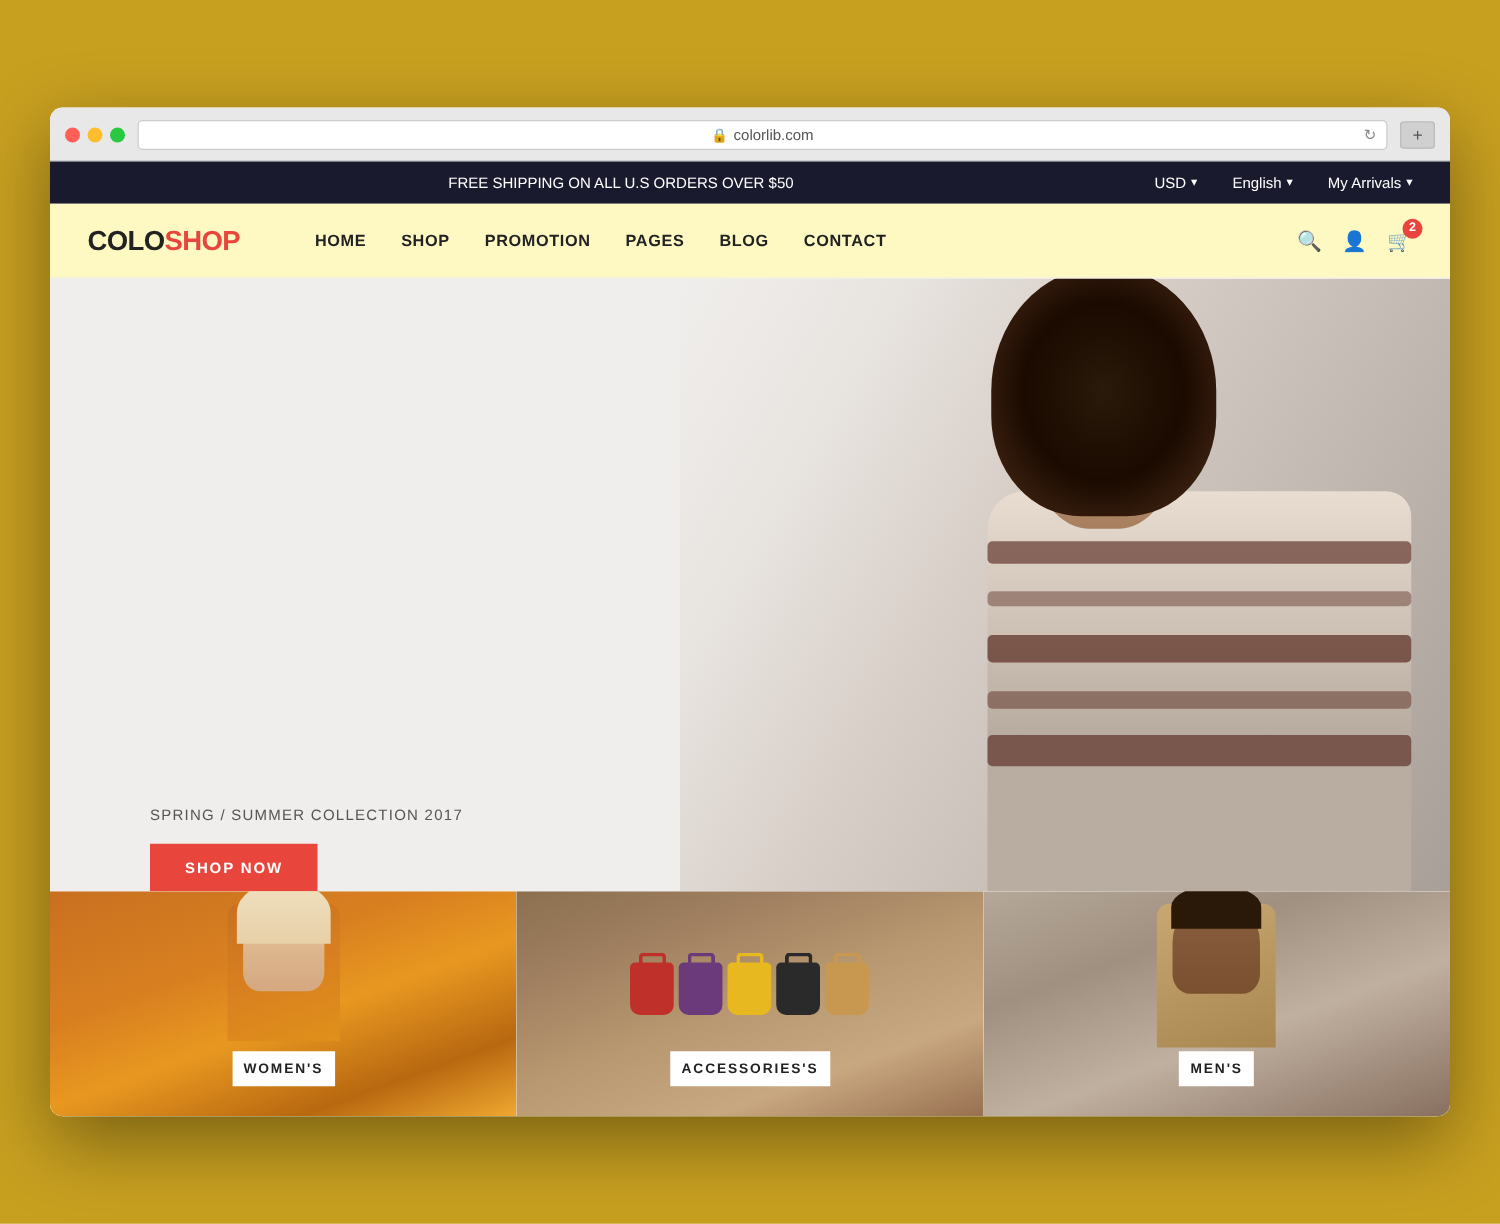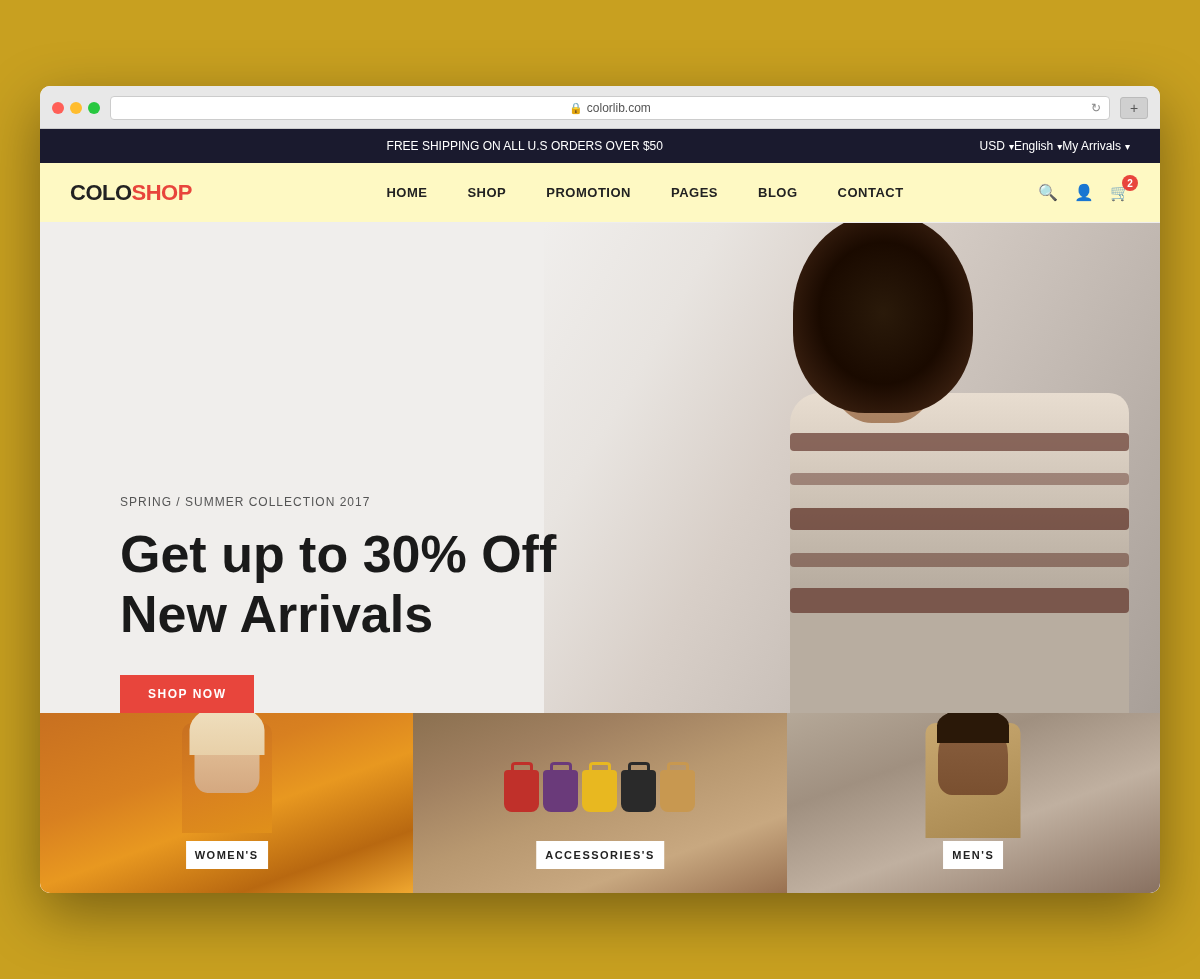--- a/index.html
+++ b/index.html
@@ -96,21 +96,21 @@
       justify-content: space-between;
       font-size: 12px;
     }
     .top-banner-left {
       flex: 1;
       text-align: center;
     }
     .top-banner-right {
       display: flex;
       align-items: center;
-      gap: 0;
+      gap: 28px;
     }
     .top-banner-item {
       display: flex;
       align-items: center;
       gap: 4px;
       cursor: pointer;
       white-space: nowrap;
     }
     .chevron-down {
       font-size: 10px;
@@ -129,23 +129,23 @@
       font-size: 22px;
       font-weight: 900;
       letter-spacing: -0.5px;
       margin-right: 60px;
       text-decoration: none;
     }
     .logo-colo { color: #222; }
     .logo-shop { color: #e8453c; }
     .nav-links {
       display: flex;
-      gap: 40px;
+      gap: 28px;
       flex: 1;
-      justify-content: center;
+      justify-content: flex-start;
     }
     .nav-link {
       font-size: 13px;
       font-weight: 600;
       color: #222;
       text-decoration: none;
       letter-spacing: 0.5px;
       cursor: pointer;
     }
     .nav-icons {
@@ -373,24 +373,20 @@
         <div class="nav-icon">
           🛒
           <span class="cart-badge">2</span>
         </div>
       </div>
     </nav>
 
     <div class="hero">
       <div class="hero-content">
         <div class="hero-subtitle">SPRING / SUMMER COLLECTION 2017</div>
-        <div class="hero-title">
-          <span>Get up to 30% Off</span><br>
-          <span>New Arrivals</span>
-        </div>
         <button class="hero-btn">SHOP NOW</button>
       </div>
       <div class="hero-image">
 
         <div style="width:100%;height:100%;position:relative;background:linear-gradient(120deg,#f0eeec 0%,#e8e4e0 20%,#d8cfc8 40%,#c8bfb8 60%,#b8afa8 80%,#a89f98 100%);">
 
           <div style="position:absolute;top:-10px;left:55%;transform:translateX(-50%);width:180px;height:200px;background:radial-gradient(ellipse,#2a1a0a 0%,#1a0a00 50%,#3a2010 80%,#2a1808 100%);border-radius:50% 50% 40% 40%;z-index:5;"></div>
 
           <div style="position:absolute;top:60px;left:55%;transform:translateX(-50%);width:110px;height:140px;background:linear-gradient(180deg,#c8a080 0%,#b89070 50%,#a88060 100%);border-radius:48% 48% 40% 40%;z-index:4;"></div>
 

